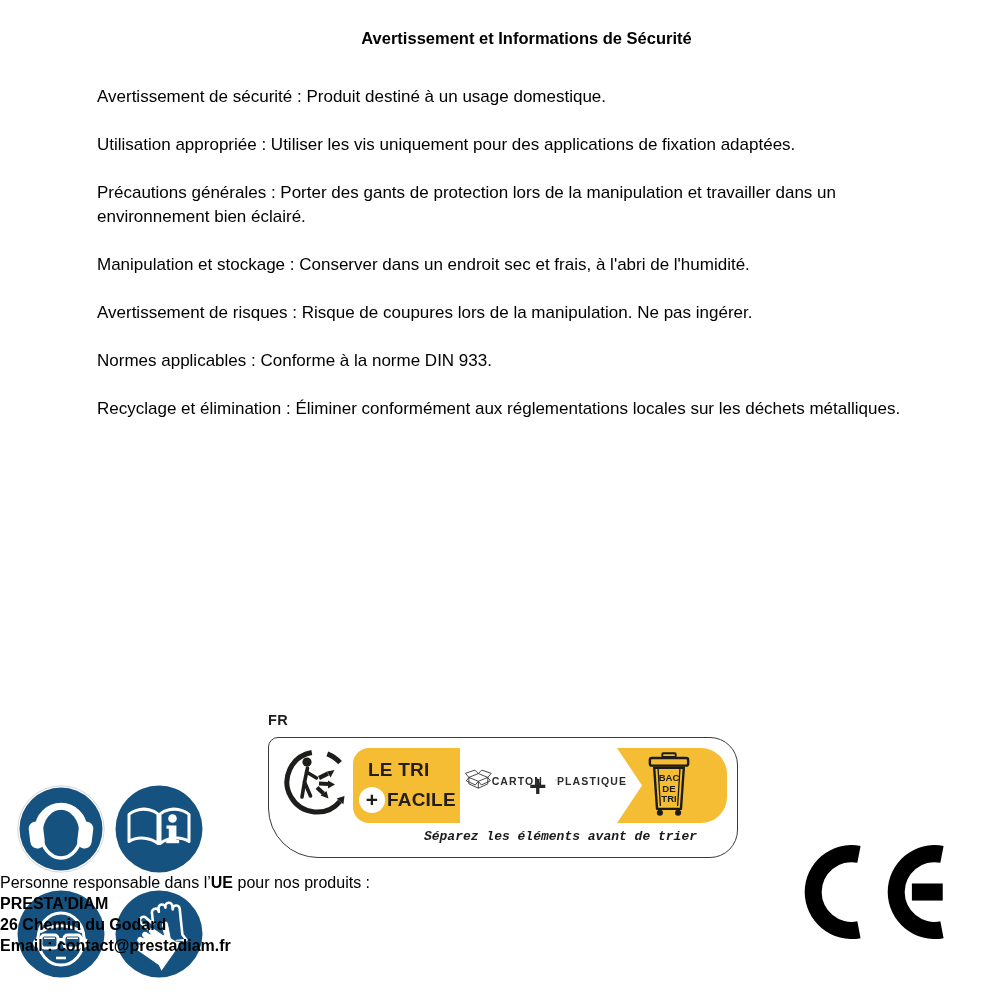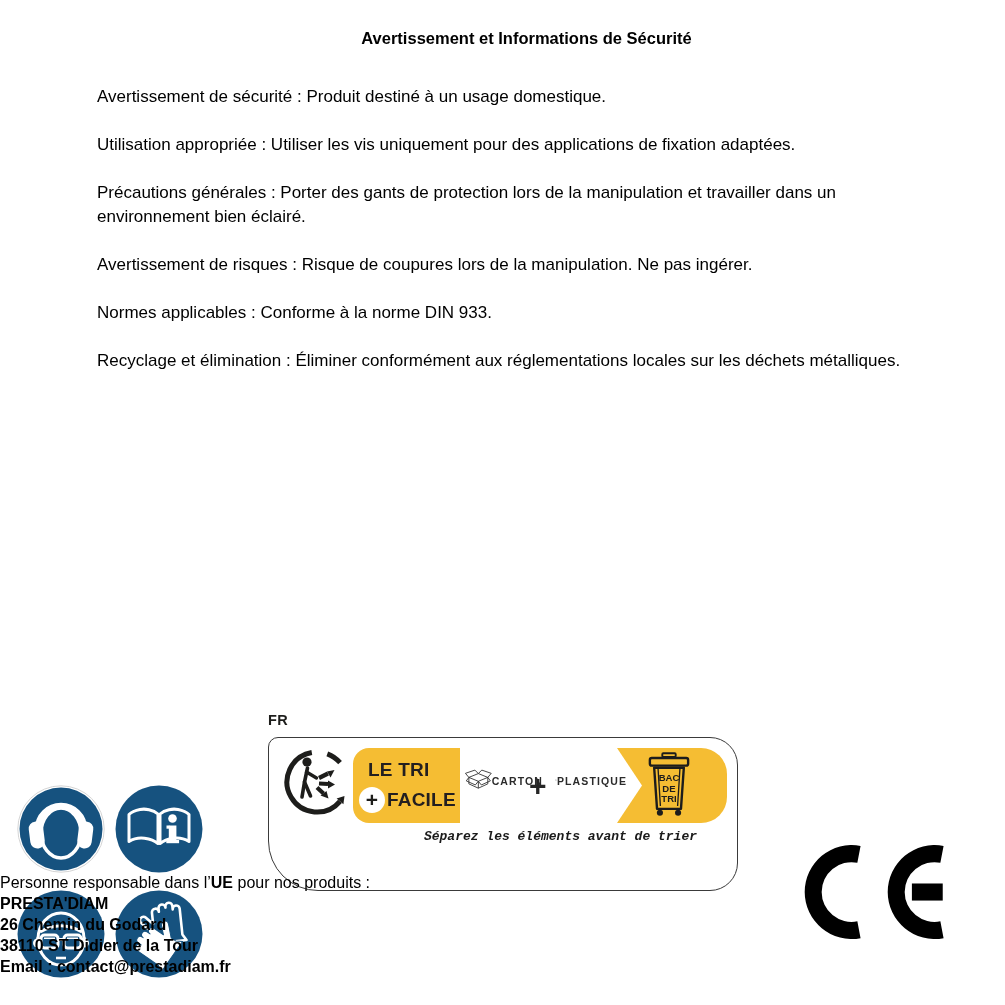--- a/index.html
+++ b/index.html
@@ -16,21 +16,21 @@
 
   
   .picto-grid {
     position:absolute; left:17px; top:785px;
     display:grid; grid-template-columns:88px 88px; grid-column-gap:10px; grid-row-gap:17px;
   }
   .picto-grid svg { display:block; }
 
   
   .tri-label {
-    position:absolute; left:268px; top:737px; width:470px; height:154px;
+    position:absolute; left:268px; top:737px; width:470px; height:121px;
     border:1.5px solid #3a3a3a; border-radius:10px 28px 28px 50px;
     background:#fff; box-sizing:border-box;
   }
   .fr-code {
     position:absolute; left:268px; top:712px;
     font-size:14.5px; font-weight:700; color:#1d1d1b; letter-spacing:0.5px;
   }
   .triman { position:absolute; left:13px; top:9px; }
   .tri-band {
     position:absolute; left:84px; top:10px; width:374px; height:75px;
@@ -82,20 +82,21 @@
 <body>
 
 <div class="page">
 
   <h1 class="doc-title">Avertissement et Informations de Sécurité</h1>
 
   <div class="content">
     <p class="para">Avertissement de sécurité : Produit destiné à un usage domestique.</p>
     <p class="para">Utilisation appropriée : Utiliser les vis uniquement pour des applications de fixation adaptées.</p>
     <p class="para">Précautions générales : Porter des gants de protection lors de la manipulation et travailler dans un environnement bien éclairé.</p>
+    <p class="para">Manipulation et stockage : Conserver dans un endroit sec et frais, à l'abri de l'humidité.</p>
     <p class="para">Avertissement de risques : Risque de coupures lors de la manipulation. Ne pas ingérer.</p>
     <p class="para">Normes applicables : Conforme à la norme DIN 933.</p>
     <p class="para">Recyclage et élimination : Éliminer conformément aux réglementations locales sur les déchets métalliques.</p>
   </div>
 
   <div class="picto-grid">
 
     <svg width="88" height="88" viewBox="0 0 88 88">
       <circle cx="44" cy="44" r="43.2" fill="none" stroke="#d5d5d5" stroke-width="1"></circle>
       <circle cx="44" cy="44" r="41.5" fill="#16527F"></circle>
@@ -215,21 +216,20 @@
       </svg>
     </div>
 
     <div class="sort-instruction">Séparez les éléments avant de trier</div>
   </div>
 
   <div class="resp-block">
     <div class="resp-line1"><span>Personne responsable dans l’</span><span class="strong">UE</span><span> pour nos produits :</span></div>
     <div class="resp-bold">PRESTA'DIAM</div>
     <div class="resp-bold">26 Chemin du Godard</div>
-    <div class="resp-bold">38110 ST Didier de la Tour</div>
     <div class="resp-bold">Email : contact@prestadiam.fr</div>
   </div>
 
   <svg class="ce-mark" width="148" height="103" viewBox="0 0 156 108">
     <path d="M 64.9 4.9 A 49.5 49.5 0 1 0 64.9 102.1 L 61.5 84.4 A 31.5 31.5 0 1 1 61.5 22.6 Z" fill="#000"></path>
     <path d="M 152.4 4.9 A 49.5 49.5 0 1 0 152.4 102.1 L 149 84.4 A 31.5 31.5 0 1 1 149 22.6 Z" fill="#000"></path>
     <rect x="119" y="44.5" width="32.5" height="18" fill="#000"></rect>
   </svg>
 
 </div>

